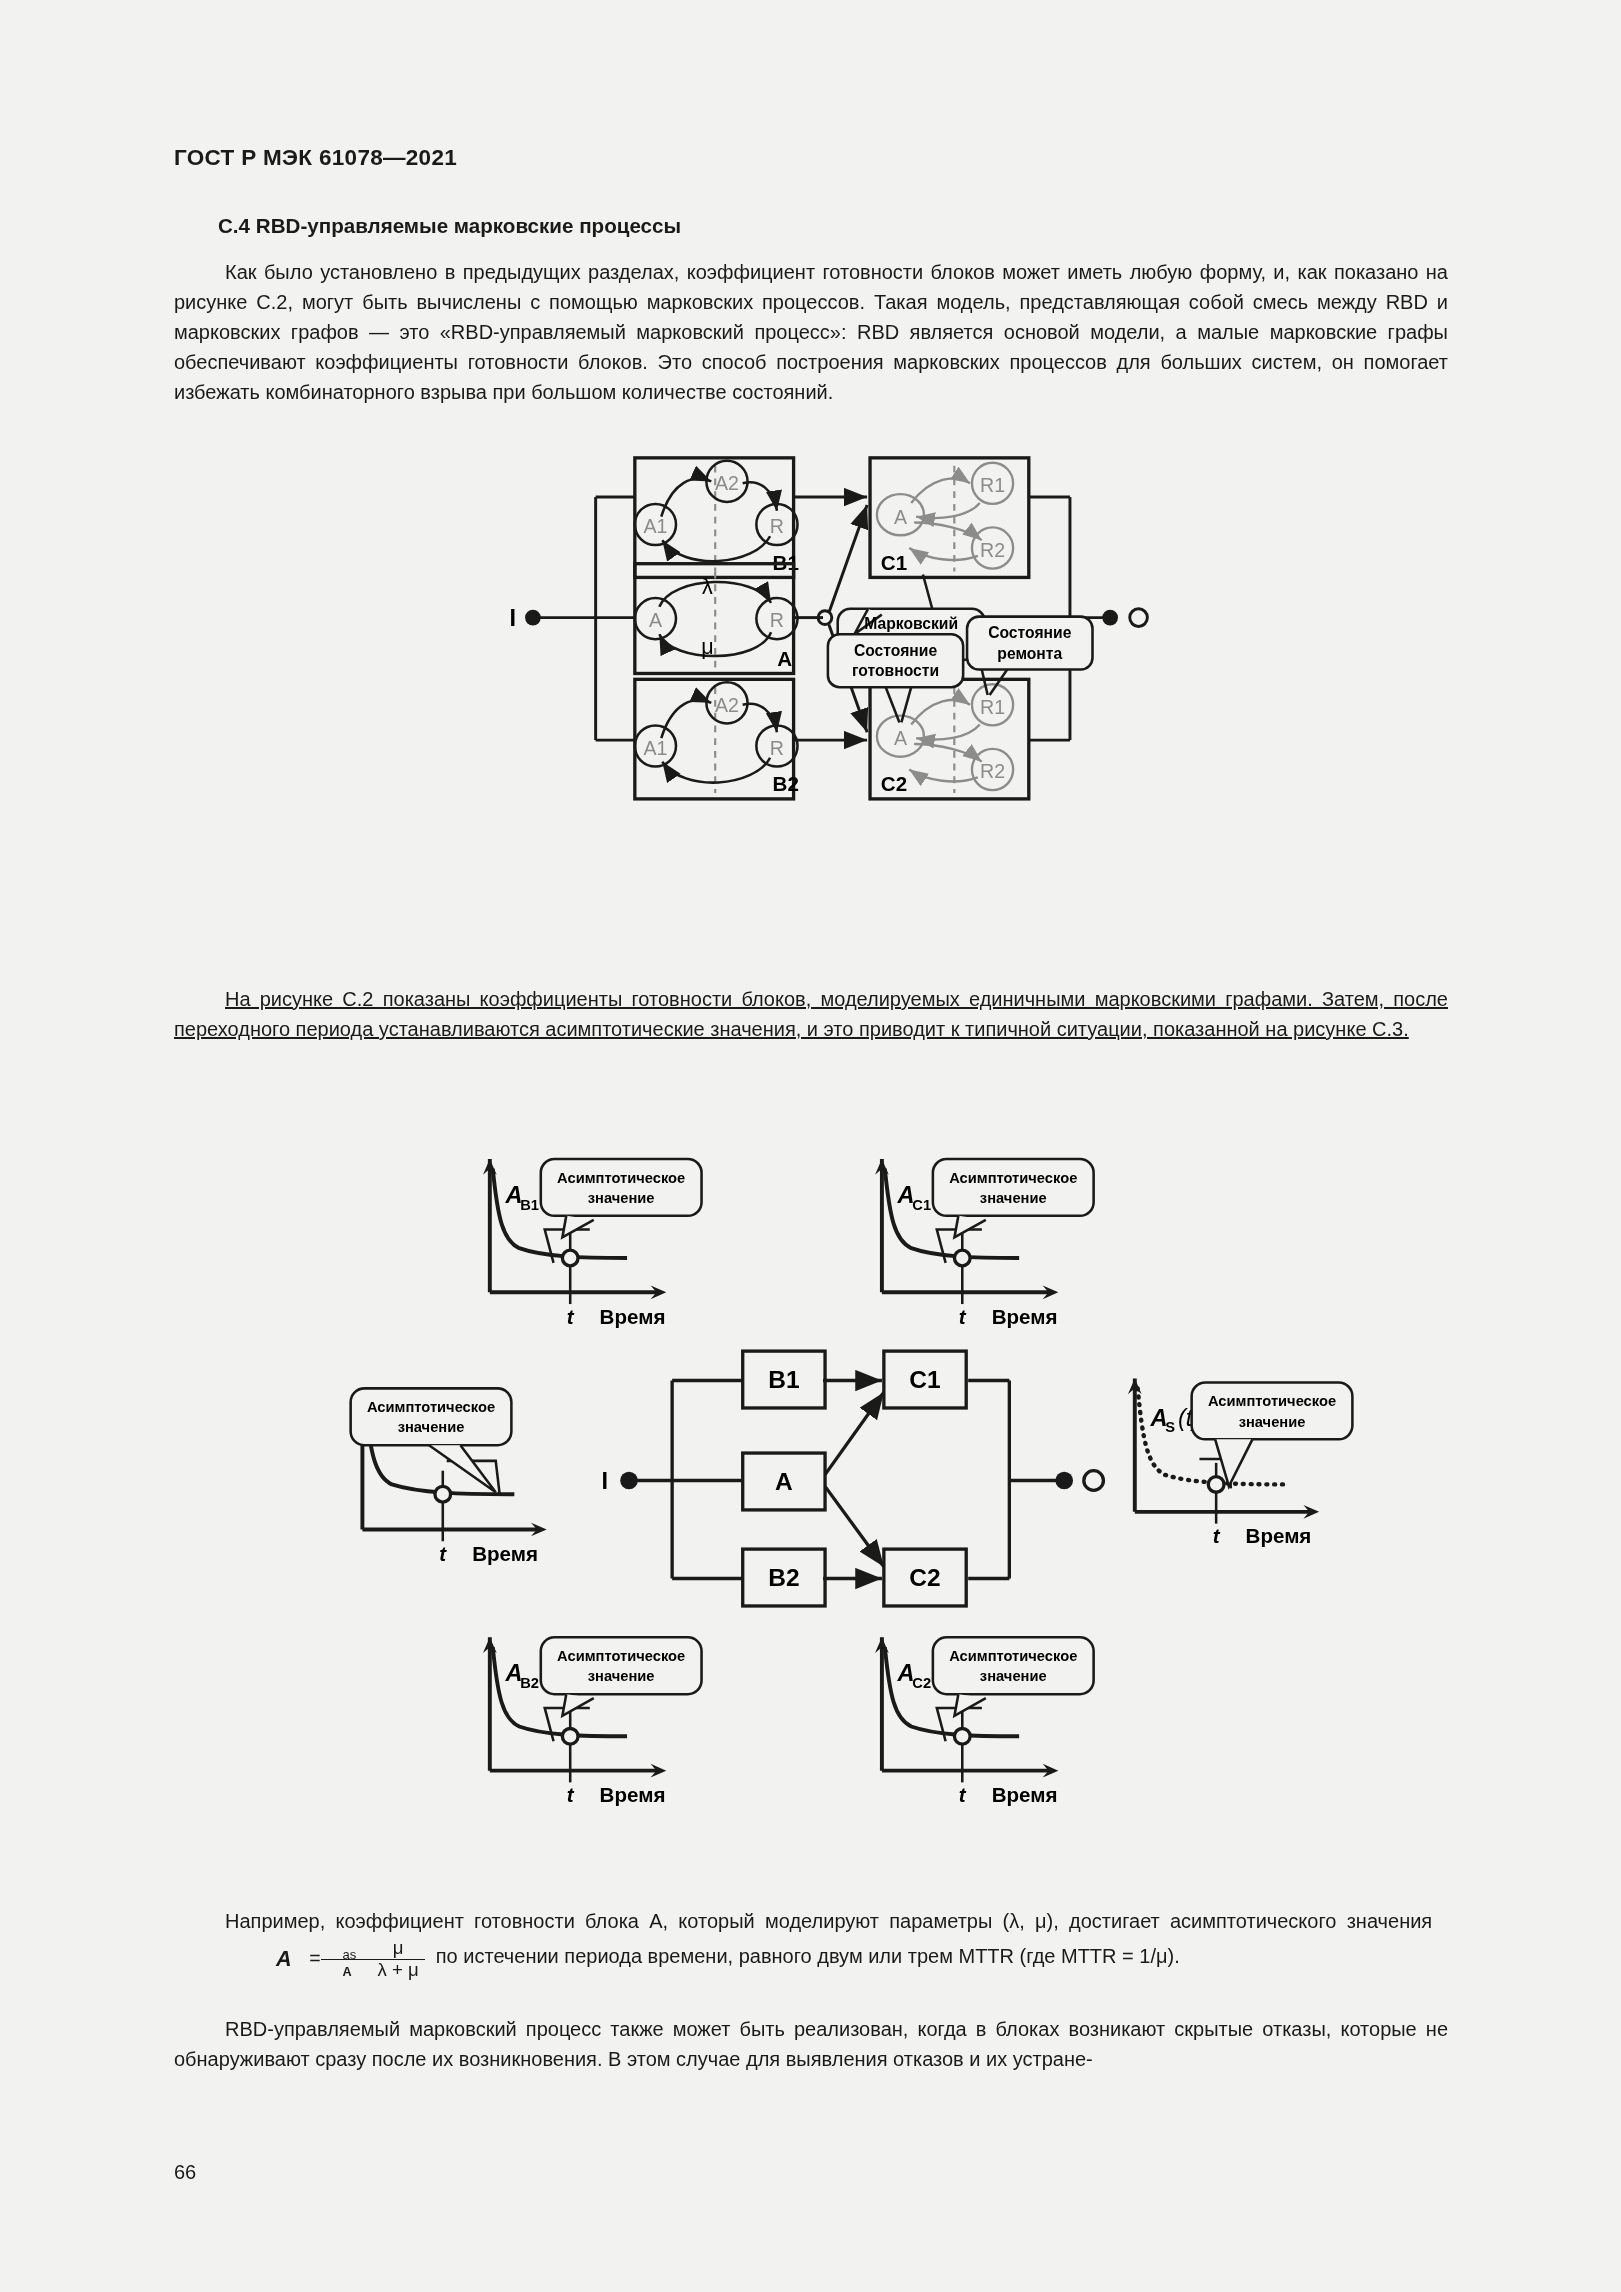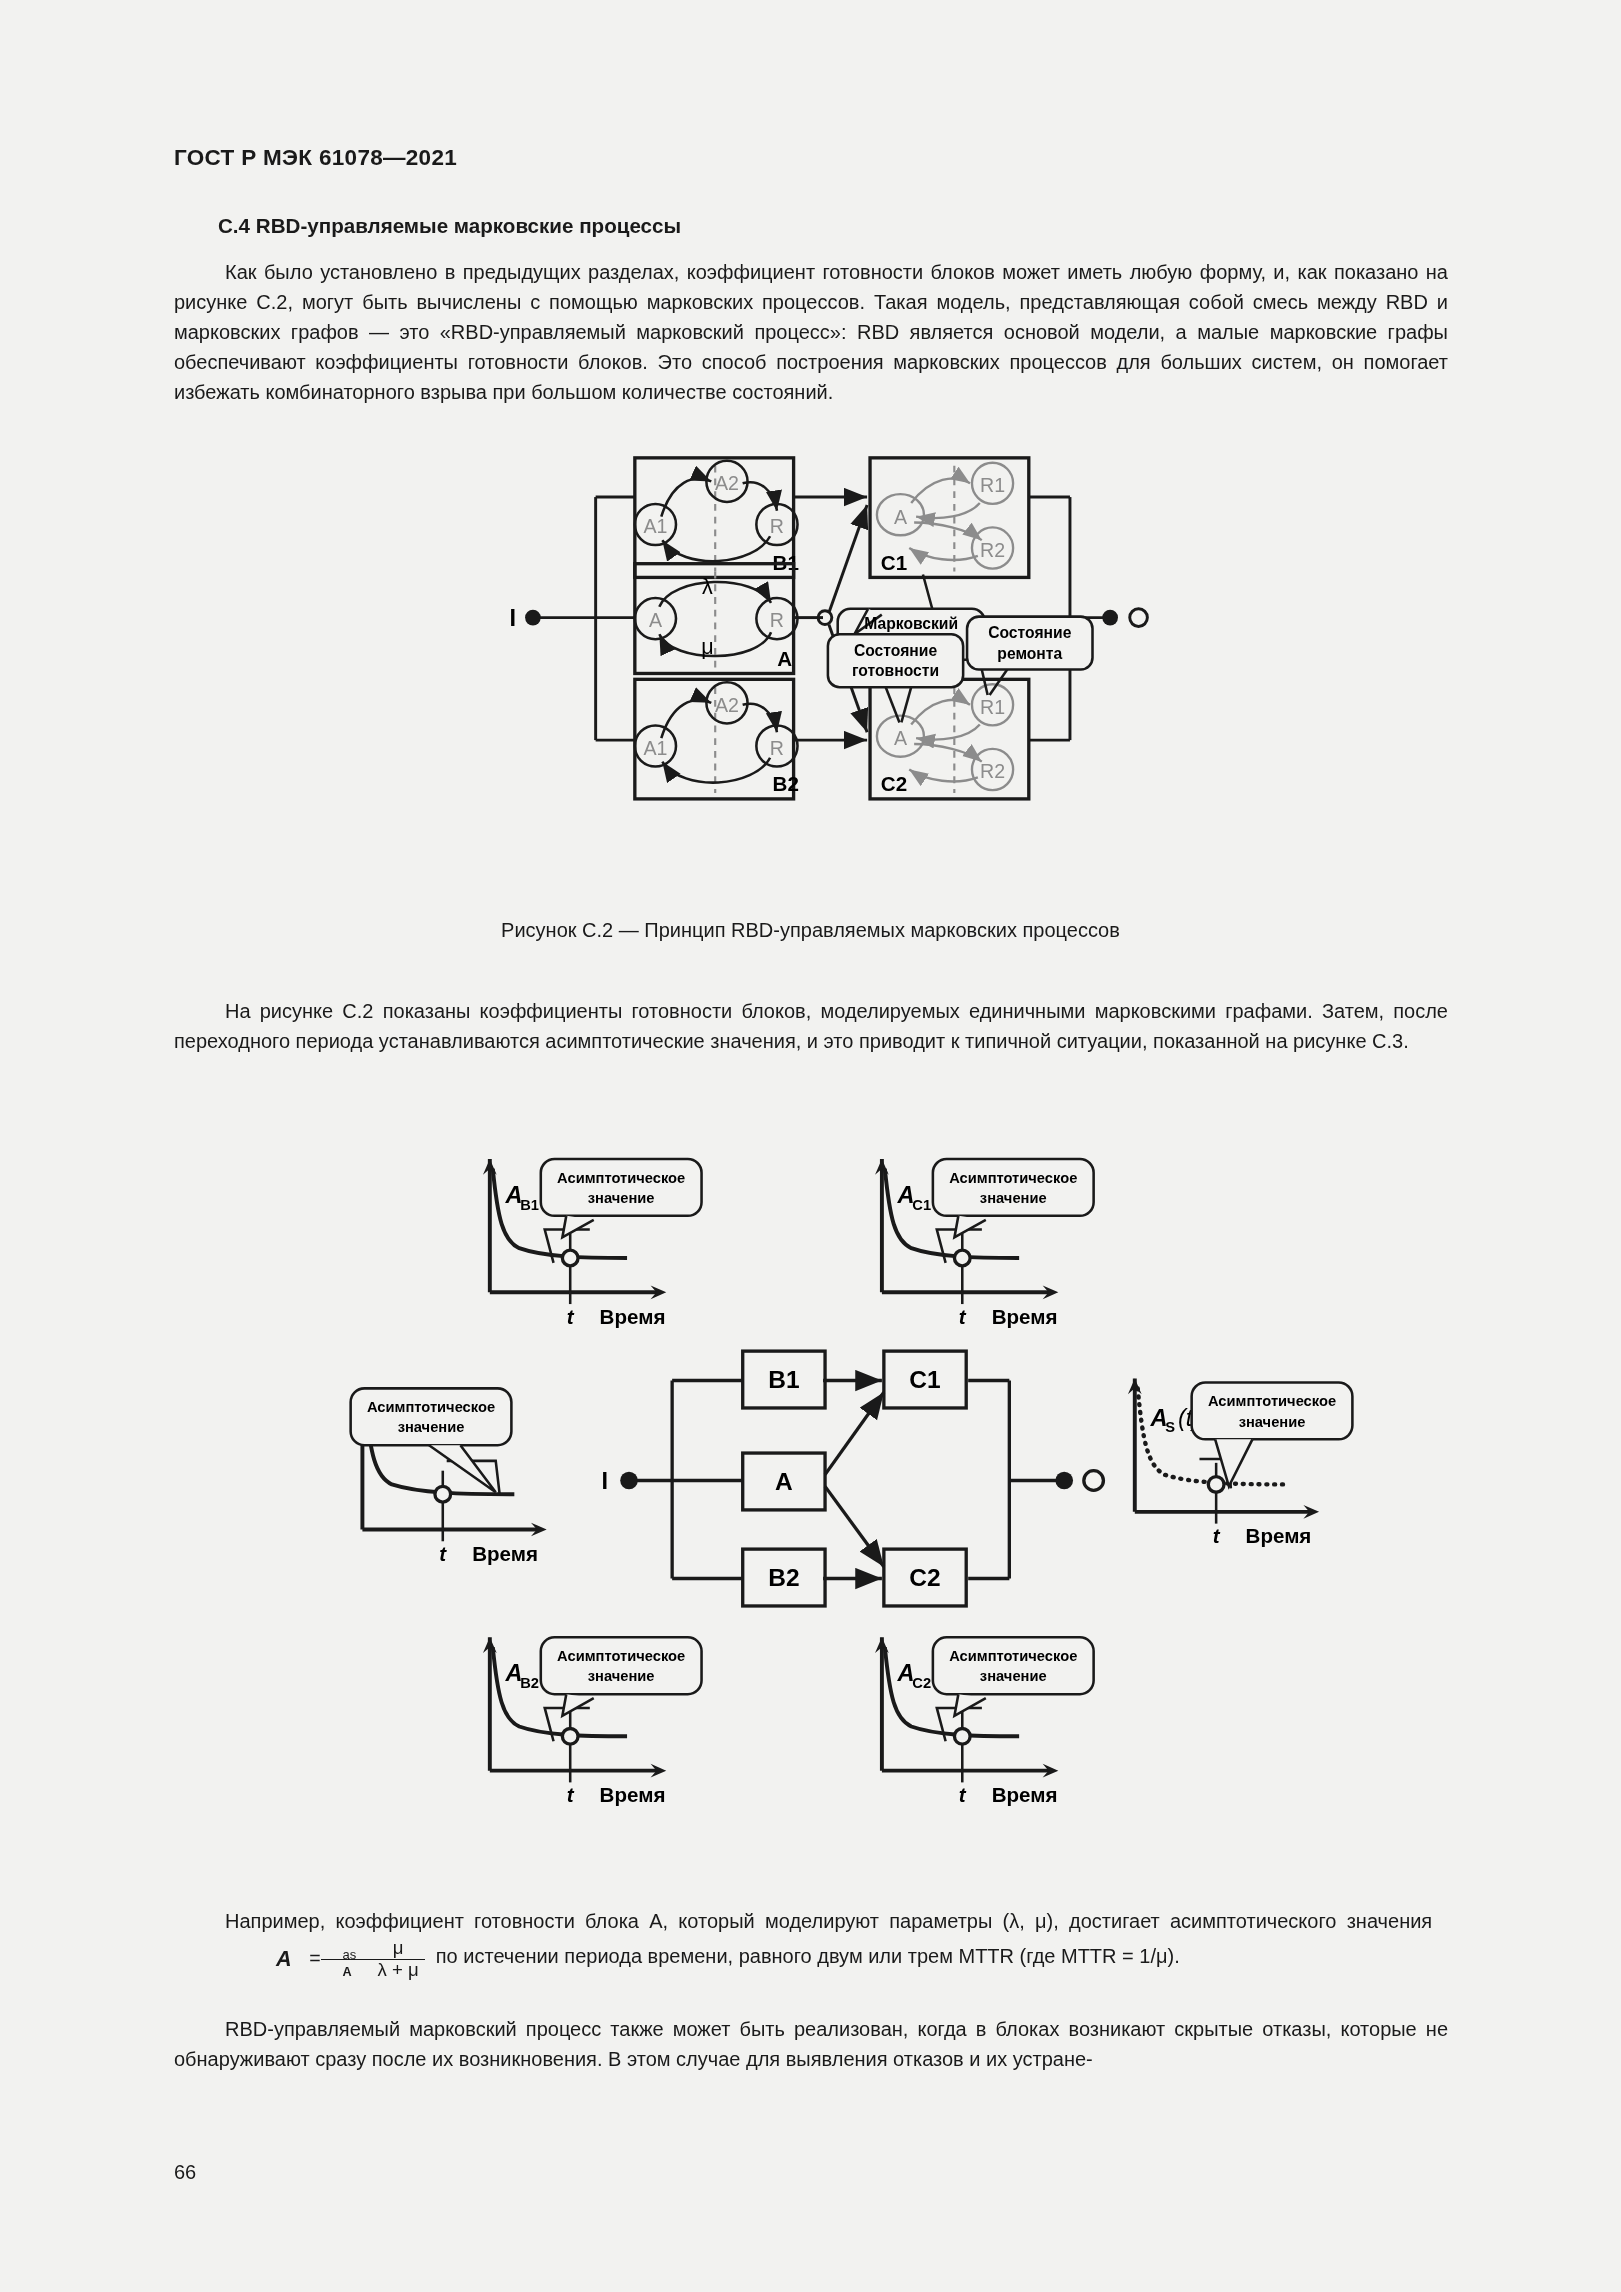--- a/index.html
+++ b/index.html
@@ -196,24 +196,23 @@
       <g>
         <path d="M512,228 L518,254" fill="none" stroke="#1a1a1a" stroke-width="2.6"></path>
         <path d="M538,228 L520,254" fill="none" stroke="#1a1a1a" stroke-width="2.6"></path>
         <rect x="497" y="174" width="128" height="54" rx="12" fill="#f2f2f0" stroke="#1a1a1a" stroke-width="2.6"></rect>
         <text class="lbl" x="561" y="196" font-size="16" font-weight="bold" text-anchor="middle">Состояние</text>
         <text class="lbl" x="561" y="217" font-size="16" font-weight="bold" text-anchor="middle">ремонта</text>
       </g>
     </svg>
   </div>
 
-  <div class="caption" style="top:919px;">Рисунок C.2 — Принцип RBD-управляемых марковских процессов</div>
 
   <div class="col" style="top:980px;">
-    <p class="body ind" style="margin-top:16px;">На рисунке C.2 показаны коэффициенты готовности блоков, моделируемых единичными марковскими графами. Затем, после переходного периода устанавливаются асимптотические значения, и это приводит к типичной ситуации, показанной на рисунке C.3.</p>
+    <p class="body ind" style="margin-top:4px;text-decoration:underline;">На рисунке C.2 показаны коэффициенты готовности блоков, моделируемых единичными марковскими графами. Затем, после переходного периода устанавливаются асимптотические значения, и это приводит к типичной ситуации, показанной на рисунке C.3.</p>
   </div>
 
   <div class="fig" style="left:333px;top:1147px;">
     <svg width="1039" height="667" viewBox="0 0 1060 680">
       <defs>
         <marker id="ah3" markerWidth="9" markerHeight="9" refX="8" refY="3.2" orient="auto" markerUnits="strokeWidth">
           <path d="M0,0 L8,3.2 L0,6.4 z" fill="#1a1a1a"></path>
         </marker>
       </defs>
 

